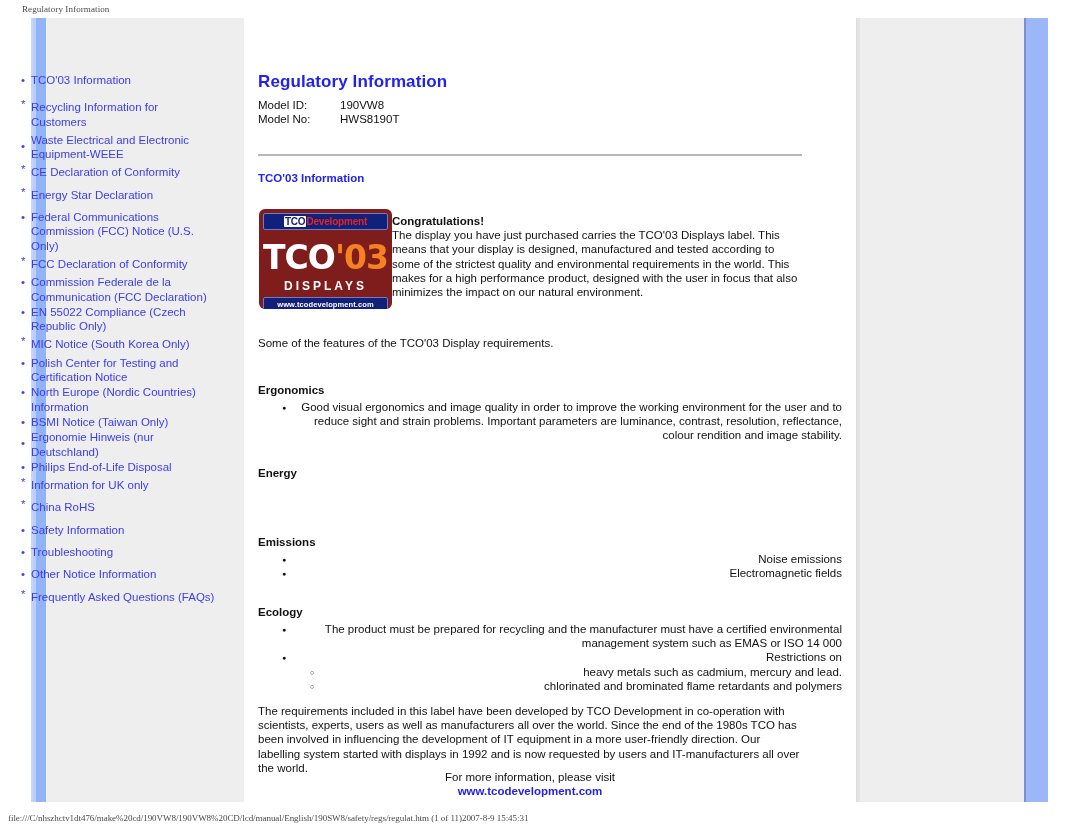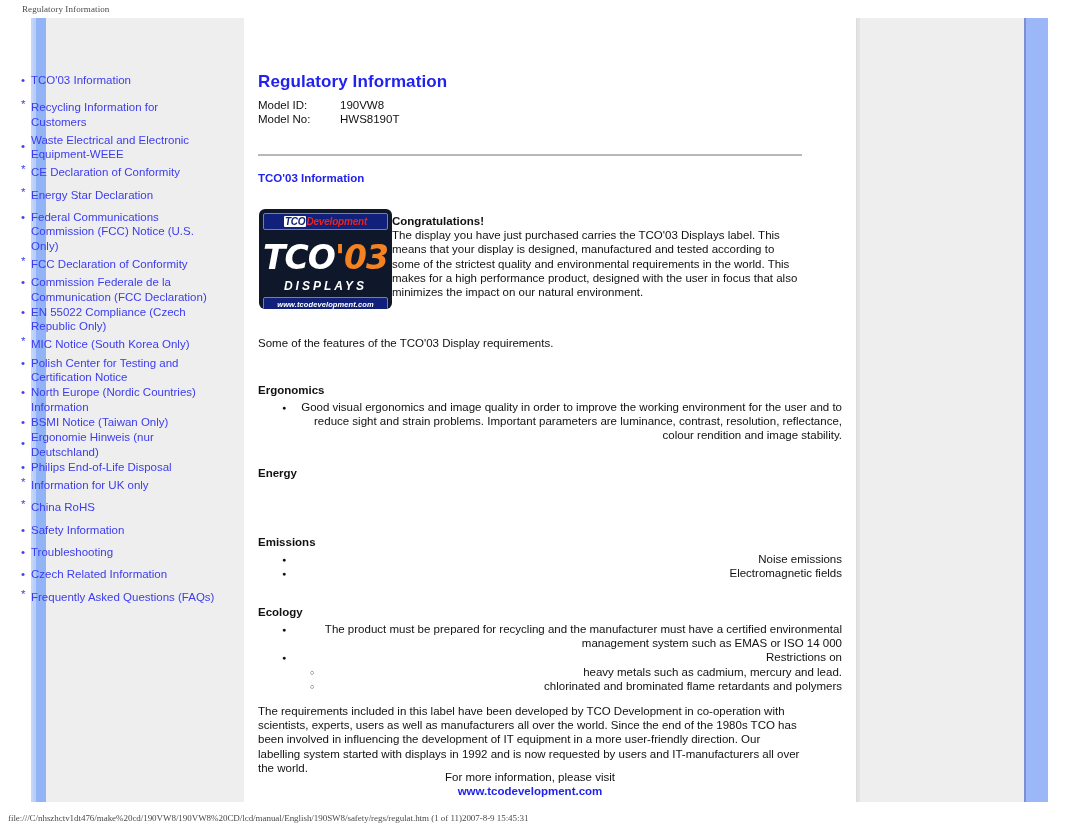--- a/index.html
+++ b/index.html
@@ -152,26 +152,25 @@
     color: #2222ee;
   }
 
   
   .tco-logo {
     position: absolute;
     left: 3px;
     top: 191px;
     width: 133px;
     height: 100px;
-    background: #0f172a;
+    background: #7f1d1d;
     border-radius: 6px;
     box-sizing: border-box;
     padding: 4px;
     overflow: hidden;
-    font-style: italic;
   }
   .tco-band-top {
     height: 15px;
     background: #11207a;
     border: 1px solid #6f7ec0;
     border-radius: 2px;
     display: flex;
     align-items: center;
     justify-content: center;
     letter-spacing: -0.2px;
@@ -387,21 +386,21 @@
       <a class="nav-item gap-sm b-hi" href="#"><span class="nav-bullet">*</span><span>MIC Notice (South Korea Only)</span></a>
       <a class="nav-item gap-sm " href="#"><span class="nav-bullet">•</span><span>Polish Center for Testing and Certification Notice</span></a>
       <a class="nav-item gap-xs " href="#"><span class="nav-bullet">•</span><span>North Europe (Nordic Countries) Information</span></a>
       <a class="nav-item gap-xs " href="#"><span class="nav-bullet">•</span><span>BSMI Notice (Taiwan Only)</span></a>
       <a class="nav-item gap-xs b-mid" href="#"><span class="nav-bullet">•</span><span>Ergonomie Hinweis (nur Deutschland)</span></a>
       <a class="nav-item gap-xs " href="#"><span class="nav-bullet">•</span><span>Philips End-of-Life Disposal</span></a>
       <a class="nav-item gap-sm b-hi" href="#"><span class="nav-bullet">*</span><span>Information for UK only</span></a>
       <a class="nav-item gap-md b-hi" href="#"><span class="nav-bullet">*</span><span>China RoHS</span></a>
       <a class="nav-item gap-md " href="#"><span class="nav-bullet">•</span><span>Safety Information</span></a>
       <a class="nav-item gap-md " href="#"><span class="nav-bullet">•</span><span>Troubleshooting</span></a>
-      <a class="nav-item gap-md " href="#"><span class="nav-bullet">•</span><span>Czech Related Information</span></a>
+      <a class="nav-item gap-md " href="#"><span class="nav-bullet">•</span><span>Other Notice Information</span></a>
       <a class="nav-item gap-md b-hi" href="#"><span class="nav-bullet">*</span><span>Frequently Asked Questions (FAQs)</span></a>
     </nav>
 
   <div class="content">
 
     <h1 class="page-title">Regulatory Information</h1>
 
     <table class="model-table">
       <tbody>
         <tr>

